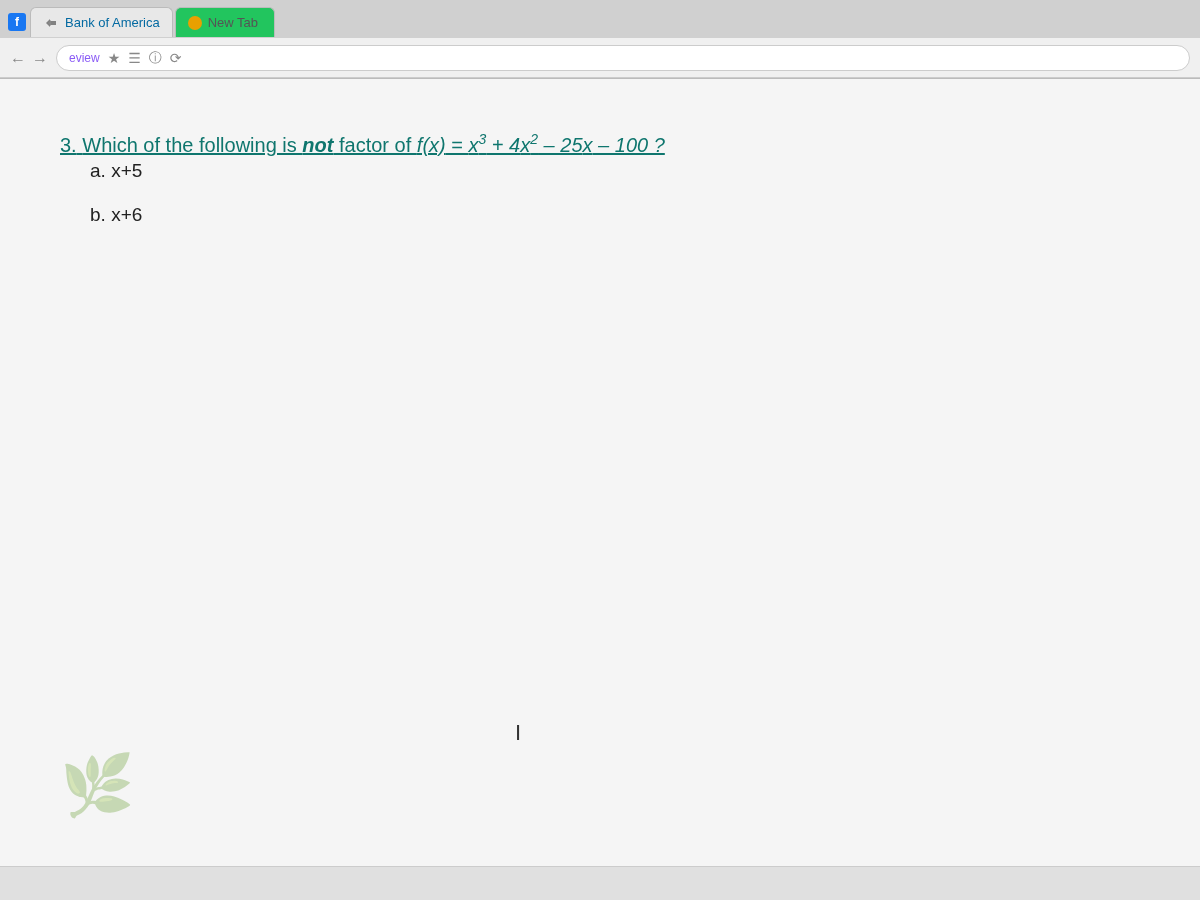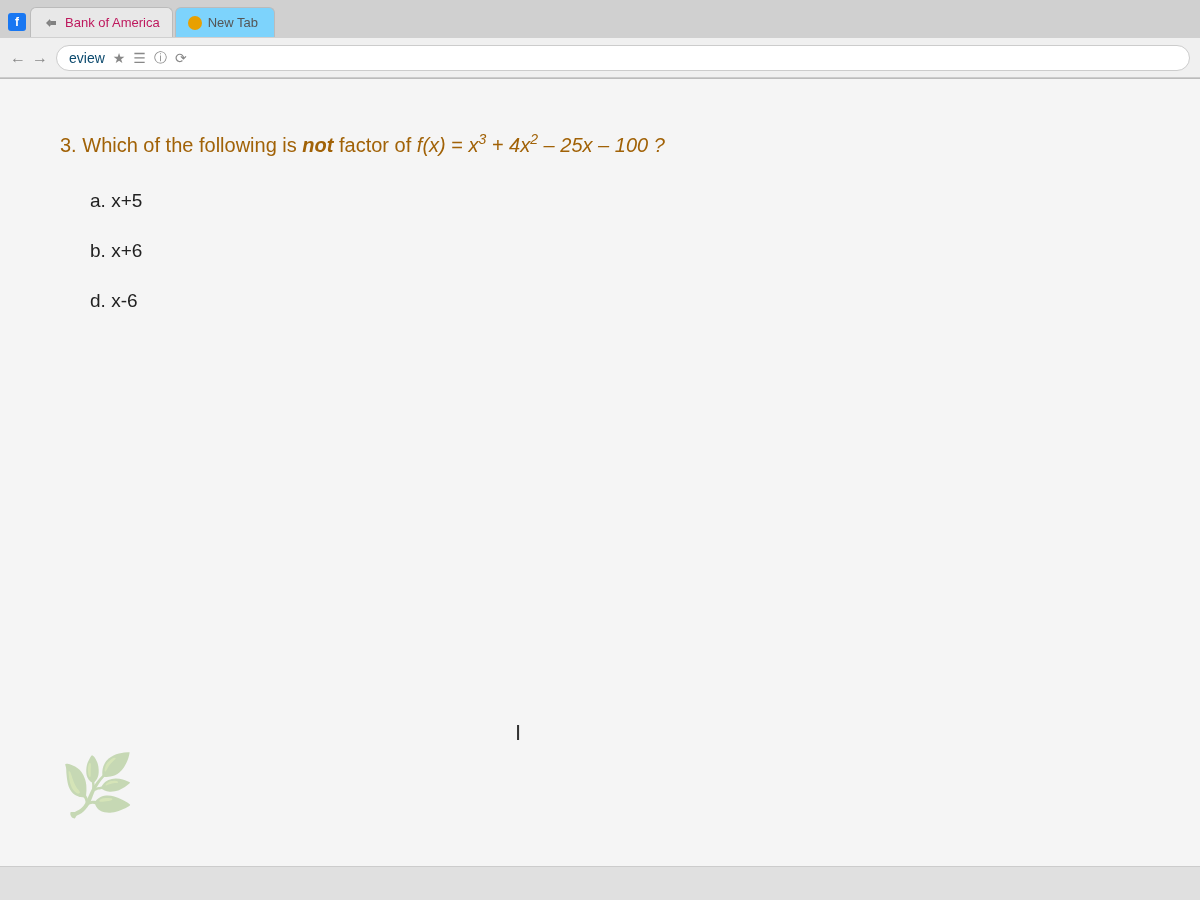--- a/index.html
+++ b/index.html
@@ -33,40 +33,40 @@
     }
 
     .tab-item {
       display: flex;
       align-items: center;
       background: #e8e8e8;
       border-radius: 6px 6px 0 0;
       padding: 4px 12px;
       height: 30px;
       font-size: 13px;
-      color: #be185d;
+      color: #0369a1;
       margin-right: 2px;
       min-width: 120px;
       border: 1px solid #bbb;
       border-bottom: none;
     }
 
     .tab-item .tab-icon {
       width: 16px;
       height: 16px;
       margin-right: 6px;
       display: inline-flex;
       align-items: center;
       justify-content: center;
     }
 
     .tab-item-new {
       display: flex;
       align-items: center;
-      background: #7dd3fc;
+      background: #22c55e;
       border-radius: 6px 6px 0 0;
       padding: 4px 12px;
       height: 30px;
       font-size: 13px;
       color: #555;
       margin-right: 2px;
       min-width: 100px;
       border: 1px solid #bbb;
       border-bottom: none;
     }
@@ -120,44 +120,44 @@
       padding: 40px 60px;
       position: relative;
     }
 
     .question-block {
       margin-top: 10px;
     }
 
     .question-text {
       font-size: 20px;
-      color: #a16207;
+      color: #0f766e;
       line-height: 1.5;
-      margin-bottom: 30px;
+      text-decoration: underline;
     }
 
     .question-text strong {
       font-weight: bold;
       font-style: italic;
     }
 
     .math-expr {
       font-style: italic;
     }
 
     .sup {
       font-size: 14px;
       vertical-align: super;
       font-style: italic;
     }
 
     .answer-choices {
       display: flex;
       flex-direction: column;
-      gap: 28px;
+      gap: 22px;
       margin-left: 30px;
     }
 
     .answer-choice {
       font-size: 19px;
       color: #222;
     }
 
     
     .watermark {
@@ -214,21 +214,21 @@
 
   <div class="address-bar">
     <div class="nav-icons">
 
       <span style="font-size:16px; color:#888;">←</span>
 
       <span style="font-size:16px; color:#888;">→</span>
     </div>
 
     <div style="flex:1; background:white; border-radius:14px; border:1px solid #ccc; padding:3px 12px; display:flex; align-items:center; gap:8px;">
-      <span style="font-size:14px; color:#0c4a6e;">eview</span>
+      <span style="font-size:12px; color:#8b5cf6;">eview</span>
       <span style="font-size:14px; color:#888;">★</span>
       <span style="font-size:14px; color:#888;">☰</span>
       <span style="font-size:13px; color:#888;">ⓘ</span>
       <span style="font-size:14px; color:#888;">⟳</span>
     </div>
   </div>
 </div>
 
 <div class="page-content">
 
@@ -241,24 +241,20 @@
 
     <div class="answer-choices">
       <div class="answer-choice">
         <span>a.</span>
         <span> x+5</span>
       </div>
       <div class="answer-choice">
         <span>b.</span>
         <span> x+6</span>
       </div>
-      <div class="answer-choice">
-        <span>d.</span>
-        <span> x-6</span>
-      </div>
     </div>
   </div>
 
   <div class="watermark">🌿</div>
 
   <div class="cursor">I</div>
 
   <div class="page-bottom-bar"></div>
 </div>
 

